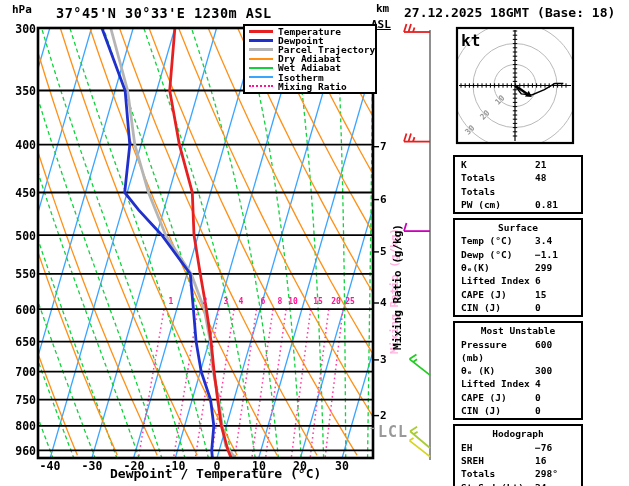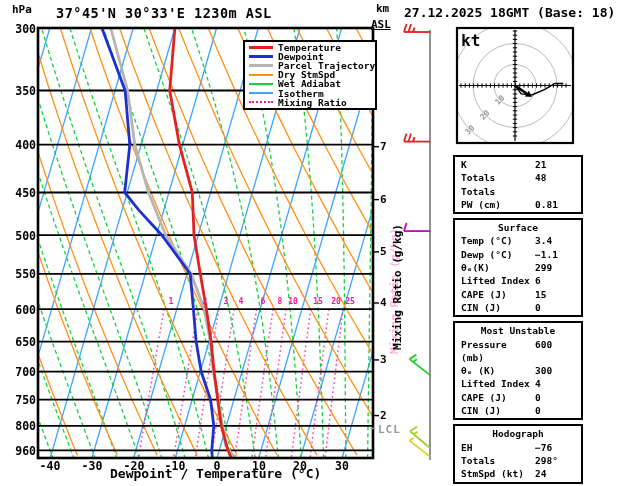--- a/index.html
+++ b/index.html
@@ -10,21 +10,21 @@
   svg{position:absolute;left:0;top:0;}
   .title{font-size:13.5px;letter-spacing:0.5px;}
   .dt{font-size:13px;}
   .unit{font-size:11px;}
   .ptick{font-size:11.5px;text-align:right;width:30px;}
   .ttick{font-size:11.5px;text-align:center;width:42px;}
   .xlab{font-size:13px;}
   .kmtick{font-size:11px;}
   .mixlab{font-size:8px;color:#ff1493;text-align:center;width:18px;}
   .rotlab{font-size:11px;transform:translate(-50%,-50%) rotate(-90deg);transform-origin:center;}
-  .lcl{font-size:11px;color:#999;letter-spacing:1px;}
+  .lcl{font-size:15px;color:#999;letter-spacing:1px;}
   .legend{border:2px solid #000;background:#fff;padding:1px 3px 1px 4px;}
   .legend .li{display:flex;align-items:center;height:9.1px;}
   .legend .sw{width:24px;margin-right:5px;flex:none;}
   .legend .lt{font-size:9.5px;font-weight:700;line-height:9px;}
   .statcol{position:absolute;left:453px;top:155px;width:130px;}
   .sbox{border:2px solid #000;background:#fff;padding:1px 0;margin-bottom:4px;}
   .srow{display:flex;padding:0 0 0 6px;line-height:13.3px;font-size:9.5px;font-weight:700;}
   .srow .sl{width:74px;flex:none;}
   .shead{text-align:center;line-height:13.3px;font-size:9.5px;font-weight:700;}
   .ringlab{font-size:8px;color:#999;transform:translate(-50%,-50%) rotate(-45deg);}
@@ -267,36 +267,36 @@
       <div class="abs b mixlab" style="left:309px;top:297px;">15</div>
       <div class="abs b mixlab" style="left:327px;top:297px;">20</div>
       <div class="abs b mixlab" style="left:341px;top:297px;">25</div>
     </div>
 
   <div class="abs b xlab" style="left:110px;top:466px;">Dewpoint / Temperature (°C)</div>
   <div class="abs b rotlab" style="left:394px;top:291px;color:#ffb3de;">Mixing Ratio (g/kg)</div>
   <div class="abs b rotlab" style="left:397px;top:287px;">Mixing Ratio (g/kg)</div>
   <div class="abs b lcl" id="lcllab" style="left:378px;top:423px;">LCL</div>
 
-  <div class="legend abs" id="legend" style="left:243px;top:40px;width:123px;">
+  <div class="legend abs" id="legend" style="left:243px;top:24px;width:123px;">
       <div class="li">
         <span class="sw" style="border-top: 3px solid rgb(230, 32, 32);"></span>
         <span class="lt">Temperature</span>
       </div>
       <div class="li">
         <span class="sw" style="border-top: 3px solid rgb(32, 48, 204);"></span>
         <span class="lt">Dewpoint</span>
       </div>
       <div class="li">
         <span class="sw" style="border-top: 3px solid rgb(181, 181, 181);"></span>
         <span class="lt">Parcel Trajectory</span>
       </div>
       <div class="li">
         <span class="sw" style="border-top: 2px solid rgb(255, 144, 22);"></span>
-        <span class="lt">Dry StmSpd</span>
+        <span class="lt">Dry Adiabat</span>
       </div>
       <div class="li">
         <span class="sw" style="border-top: 2px solid rgb(17, 210, 60);"></span>
         <span class="lt">Wet Adiabat</span>
       </div>
       <div class="li">
         <span class="sw" style="border-top: 2px solid rgb(58, 165, 255);"></span>
         <span class="lt">Isotherm</span>
       </div>
       <div class="li">
@@ -377,20 +377,24 @@
           <span class="sv">0</span>
         </div>
       </div>
       <div class="sbox">
         <div class="shead">Hodograph</div>
         <div class="srow">
           <span class="sl">EH</span>
           <span class="sv">−76</span>
         </div>
         <div class="srow">
+          <span class="sl">SREH</span>
+          <span class="sv">16</span>
+        </div>
+        <div class="srow">
           <span class="sl">Totals</span>
           <span class="sv">298°</span>
         </div>
         <div class="srow">
           <span class="sl">StmSpd (kt)</span>
           <span class="sv">24</span>
         </div>
       </div>
     </div>
 

